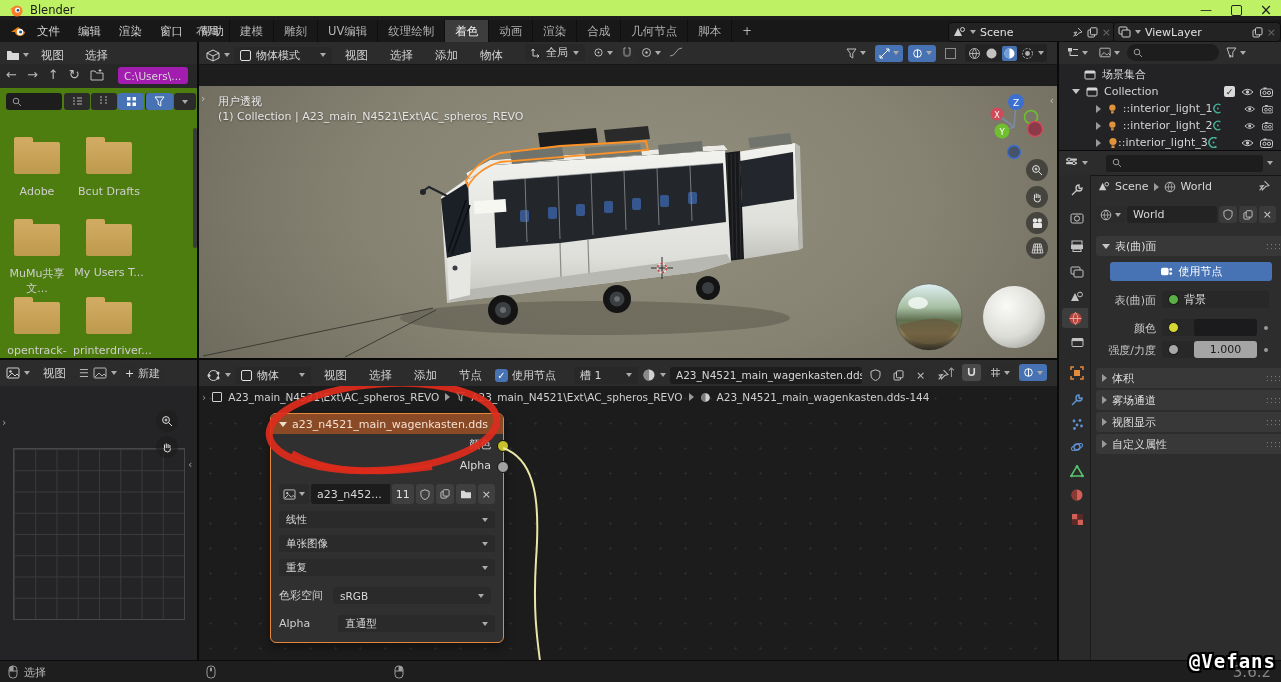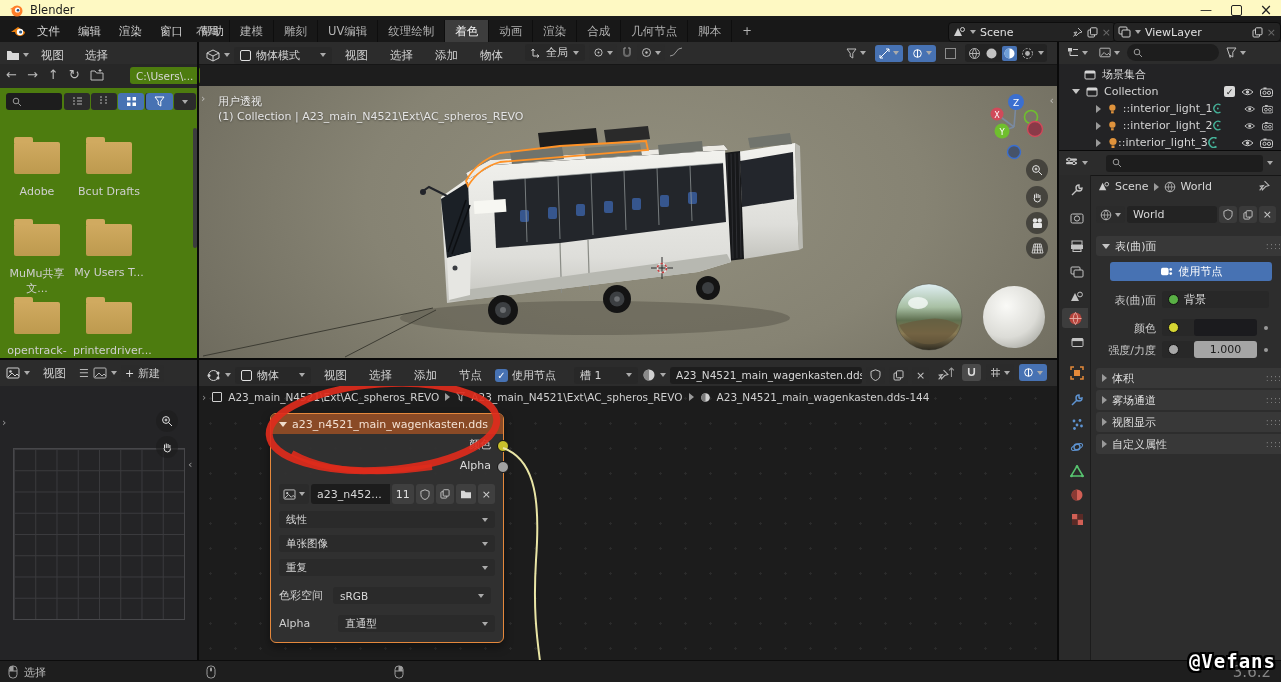--- a/index.html
+++ b/index.html
@@ -7,21 +7,21 @@
        font-family:"DejaVu Sans",sans-serif;font-size:11px;color:#c9c9c9;
        background:#1d1d1d;user-select:none;}
   .abs{position:absolute;}
   .flex{display:flex;align-items:center;}
   .nw{white-space:nowrap;}
   
   .cv{width:0;height:0;border-left:3.5px solid transparent;border-right:3.5px solid transparent;border-top:4.5px solid #ababab;display:inline-block;}
   .tri-r{width:0;height:0;border-top:4px solid transparent;border-bottom:4px solid transparent;border-left:5px solid #9a9a9a;display:inline-block;}
   .tri-d{width:0;height:0;border-left:4px solid transparent;border-right:4px solid transparent;border-top:5px solid #c5c5c5;display:inline-block;}
   
-  .titlebar{left:0;top:0;width:1281px;height:16px;background:#fef9c3;color:#1b1b1b;}
+  .titlebar{left:0;top:0;width:1281px;height:16px;background:#bef264;color:#1b1b1b;}
   .winbtn{width:30px;height:20px;display:flex;align-items:center;justify-content:center;color:#222;font-size:12px;}
   
   .menubar{left:0;top:20px;width:1281px;height:22px;background:#181818;border-bottom:1px solid #050505;}
   .mi{padding:0 9px;color:#d2d2d2;font-size:11.5px;line-height:22px;}
   .wtab{padding:0 10px;line-height:22px;color:#b3b3b3;font-size:11.5px;border-right:1px solid #0e0e0e;}
   .wtab.active{background:#3d3d3d;color:#f2f2f2;}
   .idwidget{height:18px;background:#232323;border:1px solid #0d0d0d;border-radius:4px;display:flex;align-items:center;padding:0 4px;gap:4px;}
   
   .ehdr{background:#2c2c2c;border-bottom:1px solid #161616;}
   .btnfld{background:#282828;border-radius:3px;height:17px;display:flex;align-items:center;padding:0 6px;gap:5px;color:#d6d6d6;}
@@ -153,21 +153,21 @@
     <div class="abs flex" style="left:6px;top:3px;gap:10px;color:#bdbdbd;font-size:13px">
       <span>←</span>
       <span>→</span>
       <span>↑</span>
       <span>↻</span>
       <svg width="14" height="12" viewBox="0 0 14 12">
           <path d="M1 2 h4 l1.5 2 H13 v7 H1 Z" fill="none" stroke="#bdbdbd"></path>
           <path d="M10 3 v-3 M8.5 1.5 h3" stroke="#bdbdbd"></path>
         </svg>
     </div>
-    <div class="abs btnfld" style="left:130px;top:3px;width:58px;background:#4d7c0f">
+    <div class="abs btnfld" style="left:118px;top:3px;width:58px;background:#a21caf">
       <span class="nw" style="font-size:10.5px">C:\Users\...</span>
     </div>
   </div>
   <div class="abs" style="left:0;top:88px;width:198px;height:270px;background:#4d7c0f">
     <div class="abs btnfld" style="left:6px;top:5px;width:44px;background:#1d1d1d">
       <svg width="10" height="10" viewBox="0 0 10 10">
           <circle cx="4" cy="4" r="2.8" fill="none" stroke="#9a9a9a"></circle>
           <path d="M6.2 6.2 L9 9" stroke="#9a9a9a"></path>
         </svg>
     </div>

